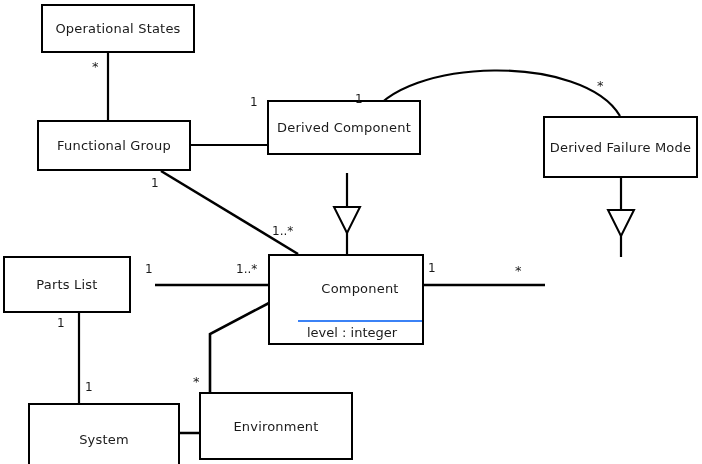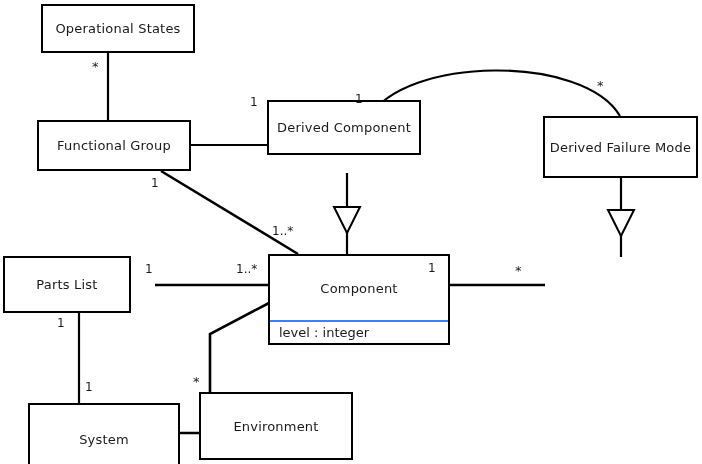--- a/index.html
+++ b/index.html
@@ -109,21 +109,21 @@
   </div>
 
   <div class="uml-class" style="left:543px; top:116px; width:155px; height:62px;">
     <div class="uml-name-compartment">Derived Failure Mode</div>
   </div>
 
   <div class="uml-class" style="left:3px; top:256px; width:128px; height:57px;">
     <div class="uml-name-compartment">Parts List</div>
   </div>
 
-  <div class="uml-class" style="left:268px; top:254px; width:182px; height:91px;">
+  <div class="uml-class" style="left:268px; top:254px; width:156px; height:91px;padding-left:28px;">
     <div class="uml-name-compartment">Component</div>
     <div class="uml-attr-compartment">level : integer</div>
   </div>
 
 
   <div class="uml-class" style="left:16px; top:403px; width:152px; height:73px;margin-left:12px;">
     <div class="uml-name-compartment">System</div>
   </div>
 
   <div class="uml-class" style="left:199px; top:392px; width:154px; height:68px;">

